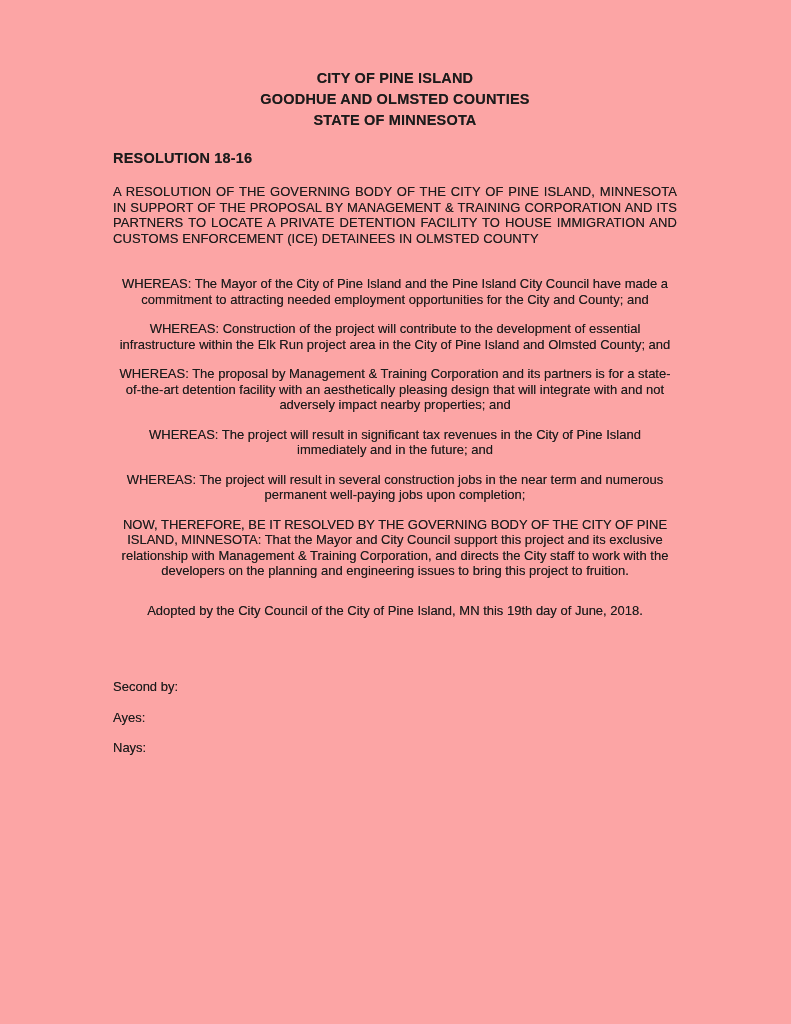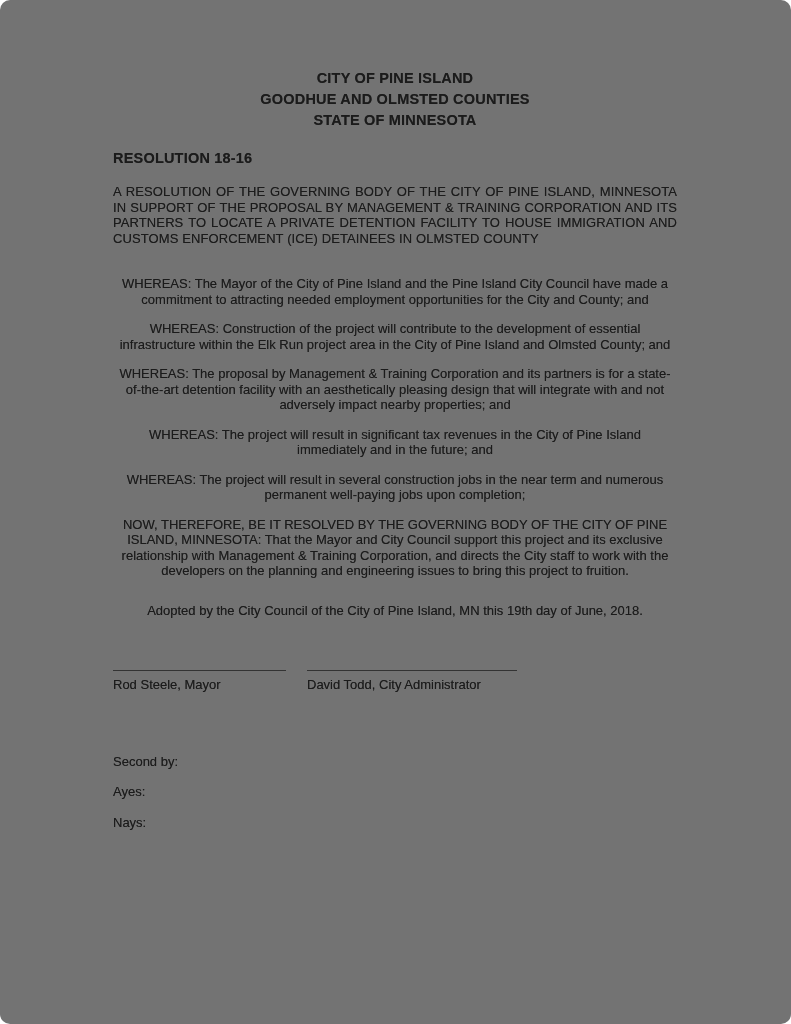--- a/index.html
+++ b/index.html
@@ -5,28 +5,27 @@
   html, body {
     margin: 0;
     padding: 0;
     background: #ffffff;
   }
   .page {
     position: relative;
     width: 791px;
     height: 1024px;
     margin: 0 auto;
-    background: #737373;
+    background: #fca5a5;
     box-sizing: border-box;
     padding: 68px 114px 0 113px;
     font-family: "Liberation Sans", "DejaVu Sans", sans-serif;
     color: #1b1b1b;
     overflow: hidden;
     text-shadow: 0 0 0.4px rgba(20,20,20,0.55);
-    border-radius: 10px;
   }
   .doc-header {
     text-align: center;
     font-weight: bold;
     font-size: 14.5px;
     line-height: 21px;
     letter-spacing: 0.2px;
   }
   .res-title {
     text-align: left;
@@ -104,30 +103,20 @@
   <p class="para">WHEREAS: The Mayor of the City of Pine Island and the Pine Island City Council have made a commitment to attracting needed employment opportunities for the City and County; and</p>
   <p class="para">WHEREAS: Construction of the project will contribute to the development of essential infrastructure within the Elk Run project area in the City of Pine Island and Olmsted County; and</p>
   <p class="para">WHEREAS: The proposal by Management &amp; Training Corporation and its partners is for a state-of-the-art detention facility with an aesthetically pleasing design that will integrate with and not adversely impact nearby properties; and</p>
   <p class="para">WHEREAS: The project will result in significant tax revenues in the City of Pine Island immediately and in the future; and</p>
   <p class="para">WHEREAS: The project will result in several construction jobs in the near term and numerous permanent well-paying jobs upon completion;</p>
 
   <p class="para resolved">NOW, THEREFORE, BE IT RESOLVED BY THE GOVERNING BODY OF THE CITY OF PINE ISLAND, MINNESOTA: That the Mayor and City Council support this project and its exclusive relationship with Management &amp; Training Corporation, and directs the City staff to work with the developers on the planning and engineering issues to bring this project to fruition.</p>
 
   <p class="para adopted">Adopted by the City Council of the City of Pine Island, MN this 19th day of June, 2018.</p>
 
-  <div class="signature-block">
-    <div class="sig-col-1">
-      <div class="sig-line-1"></div>
-      <div class="sig-label">Rod Steele, Mayor</div>
-    </div>
-    <div class="sig-col-2">
-      <div class="sig-line-2"></div>
-      <div class="sig-label">David Todd, City Administrator</div>
-    </div>
-  </div>
 
   <div class="votes">
     <p class="vote-line">Second by:</p>
     <p class="vote-line">Ayes:</p>
     <p class="vote-line">Nays:</p>
   </div>
 
 </div>
 
 </body></html>

